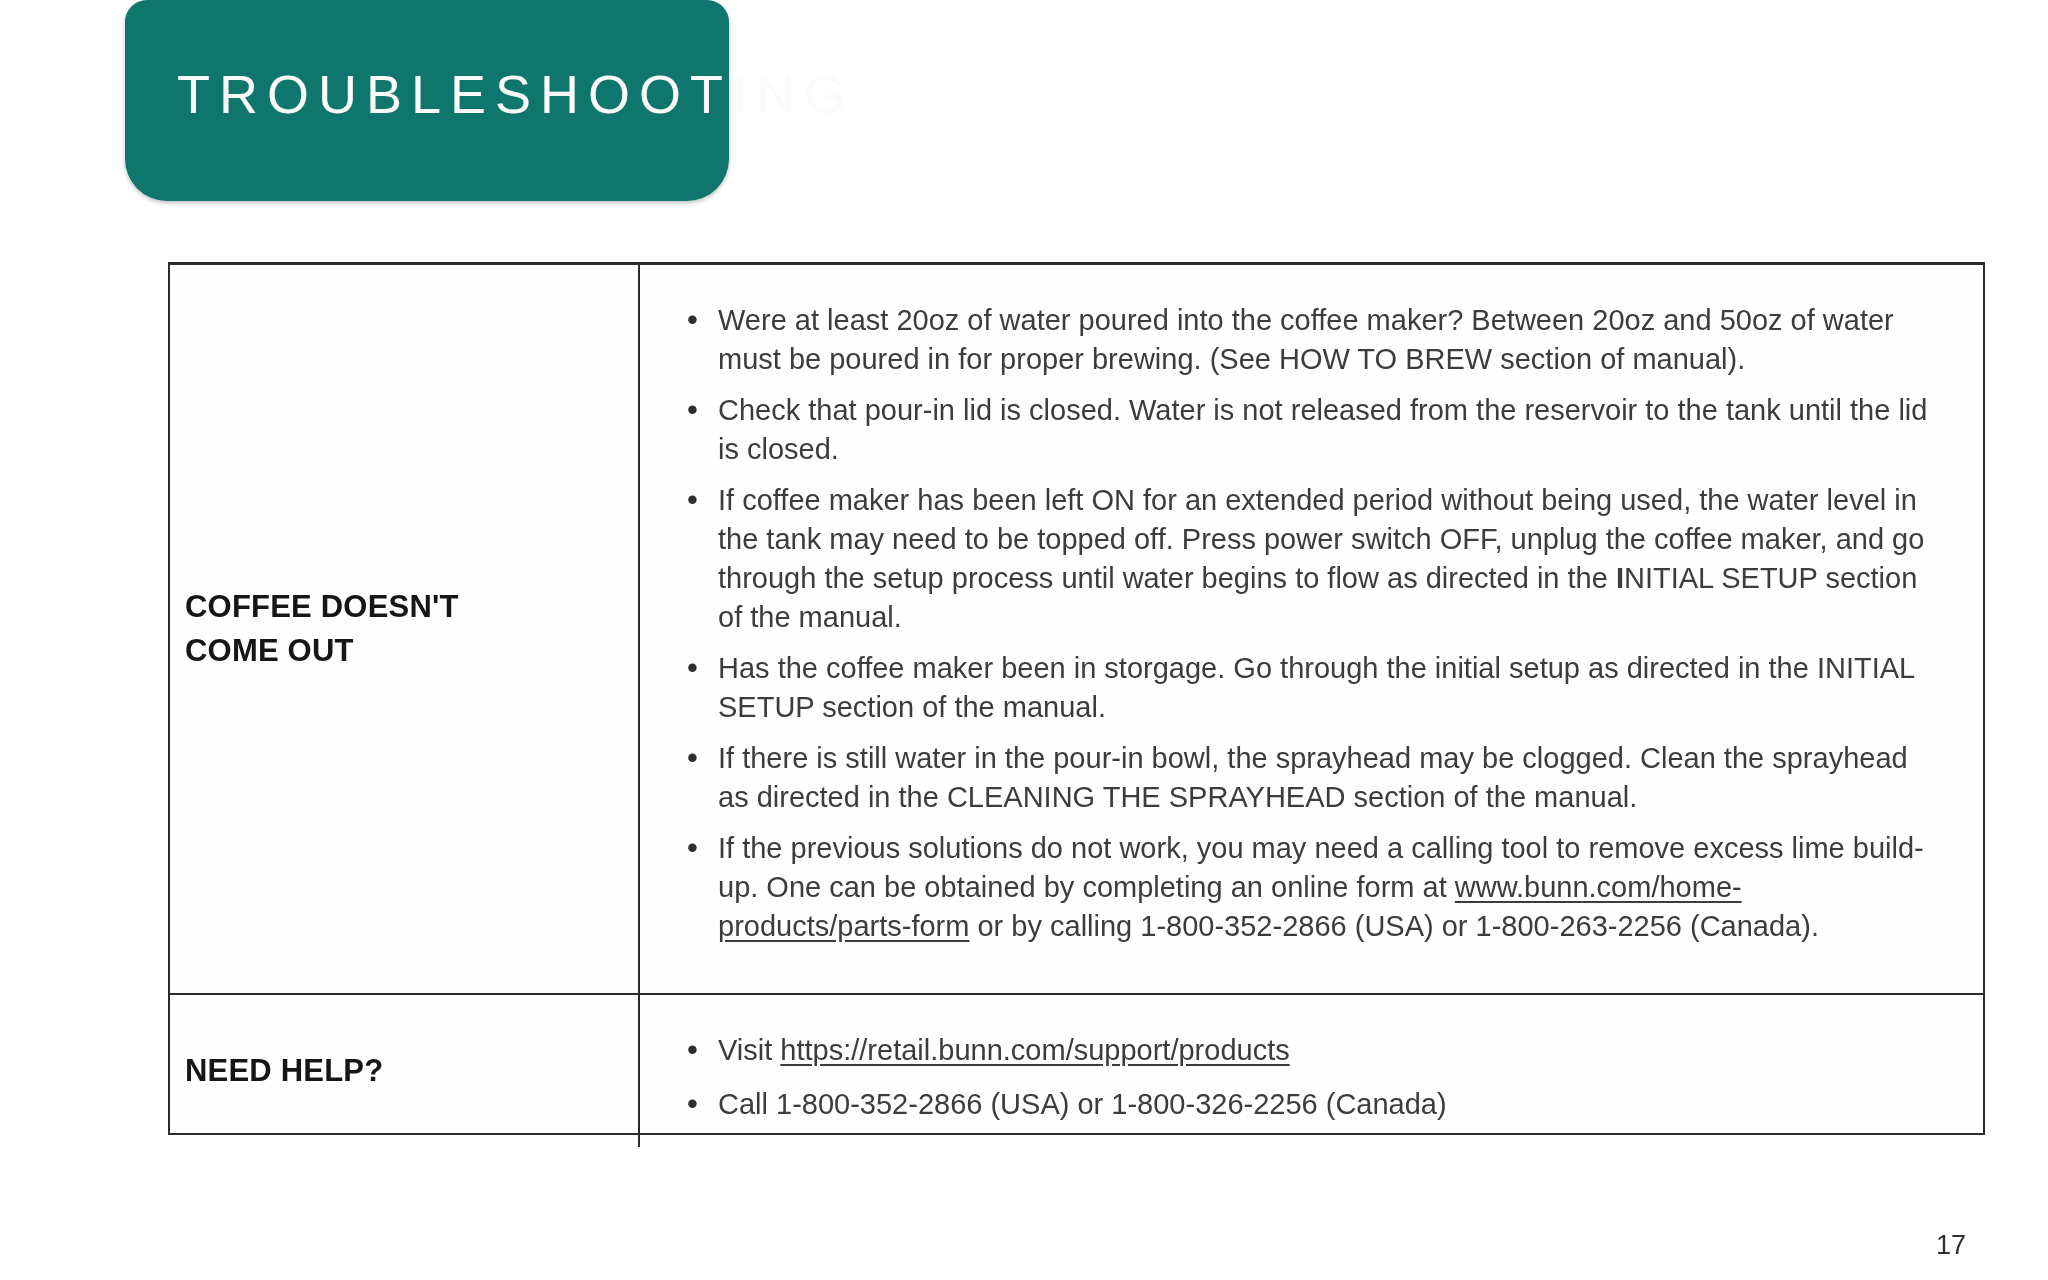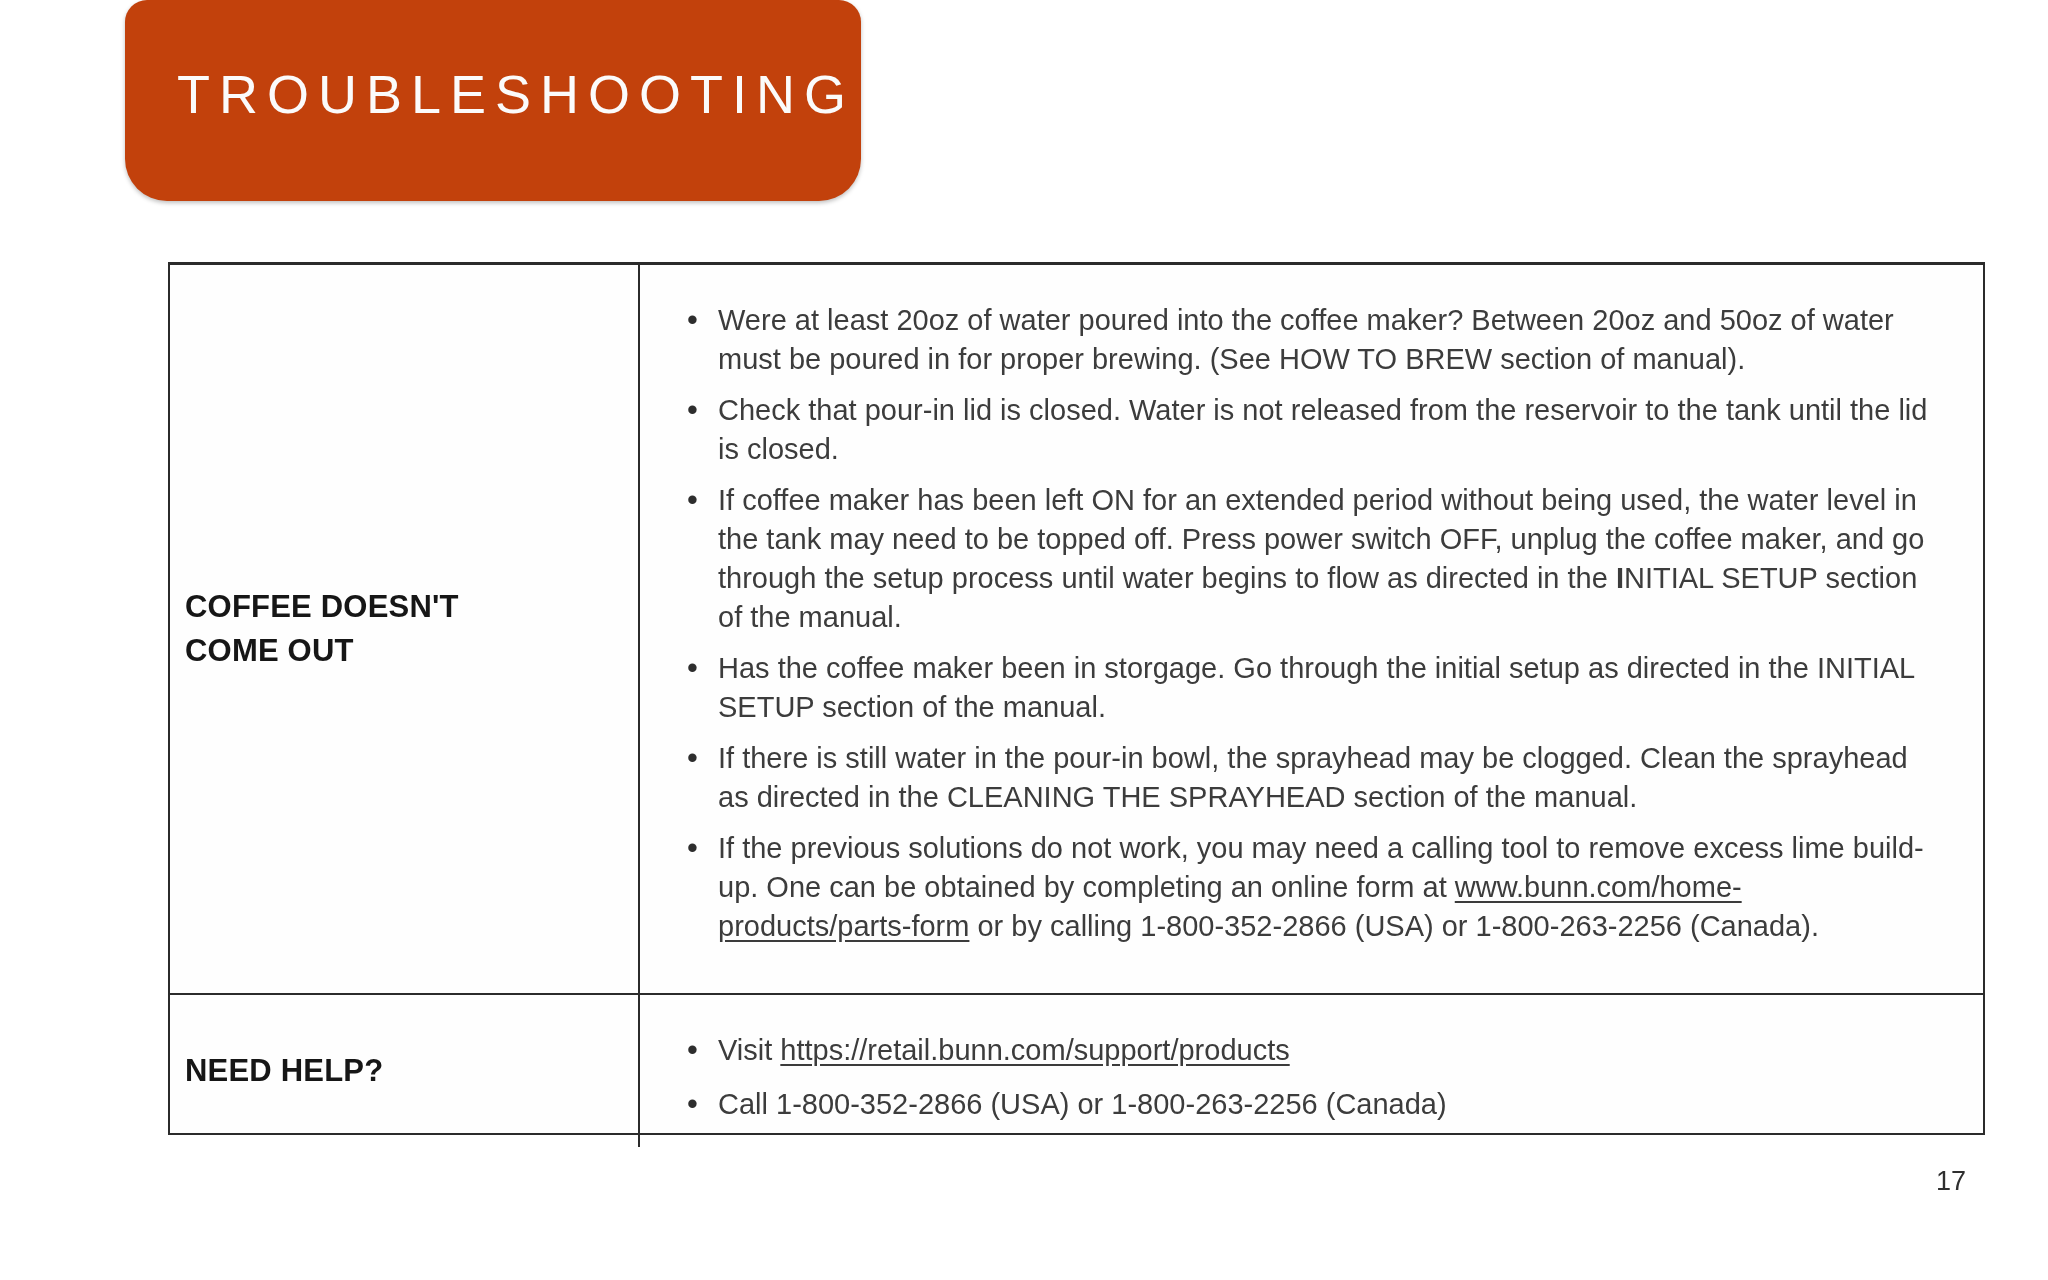--- a/index.html
+++ b/index.html
@@ -8,22 +8,22 @@
     background: #ffffff;
     font-family: "Liberation Sans", sans-serif;
     position: relative;
     overflow: hidden;
   }
 
   
   .banner {
     position: absolute;
     left: 125px; top: 0;
-    width: 736px; height: 201px;
-    background: #c2410c;
+    width: 604px; height: 201px;
+    background: #0f766e;
     border-radius: 22px 22px 42px 42px;
     box-shadow: 0 2px 4px rgba(0,0,0,0.25);
   }
   .banner-title {
     position: absolute;
     left: 52px; top: 64px;
     color: #fbfbfb;
     font-size: 54px;
     font-weight: 400;
     letter-spacing: 9px;
@@ -85,21 +85,21 @@
   .seg-b { font-weight: bold; }
   .seg-link {
     text-decoration: underline;
     text-underline-offset: 4px;
     color: #3c3c3c;
   }
 
   
   .page-number {
     position: absolute;
-    left: 1936px; top: 1166px;
+    left: 1936px; top: 1230px;
     font-size: 27px;
     color: #2f2f2f;
   }
 </style>
 </head>
 <body>
 
 <div class="page">
 
   <div class="banner">
@@ -124,21 +124,21 @@
         </ul>
     </div>
 
     <div class="cell label-cell">
       <div class="row-label">NEED HELP?</div>
     </div>
 
     <div class="cell content-cell help">
       <ul class="bullets help">
           <li><span>Visit </span><span class="seg-link">https://retail.bunn.com/support/products</span></li>
-          <li><span>Call 1-800-352-2866 (USA) or 1-800-263-2256 (Canada)</span></li>
+          <li><span>Call 1-800-352-2866 (USA) or 1-800-326-2256 (Canada)</span></li>
         </ul>
     </div>
 
   </div>
 
   <div class="page-number">17</div>
 
 </div>
 
 </body></html>

